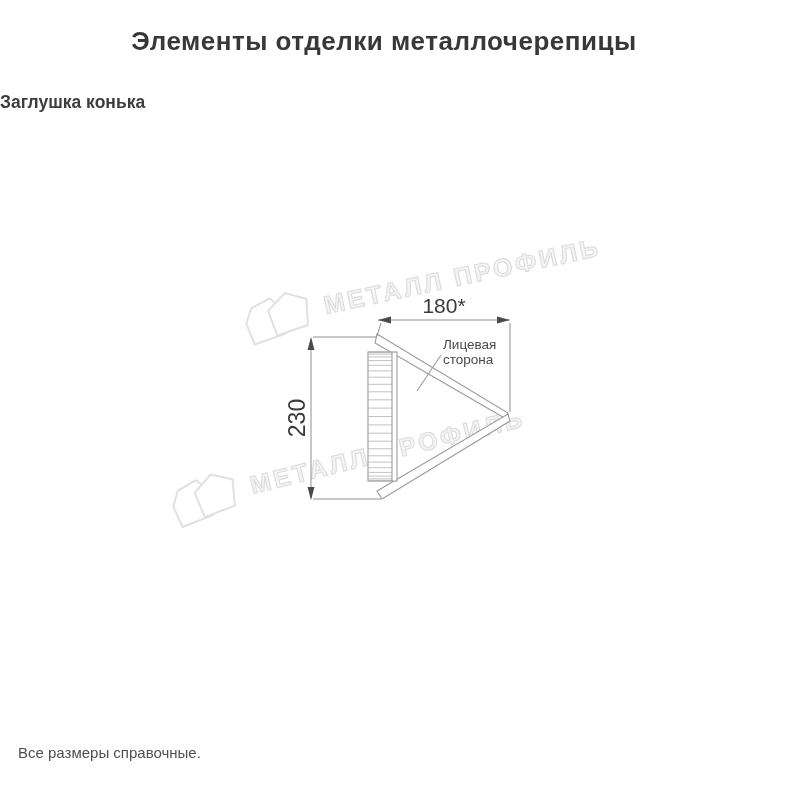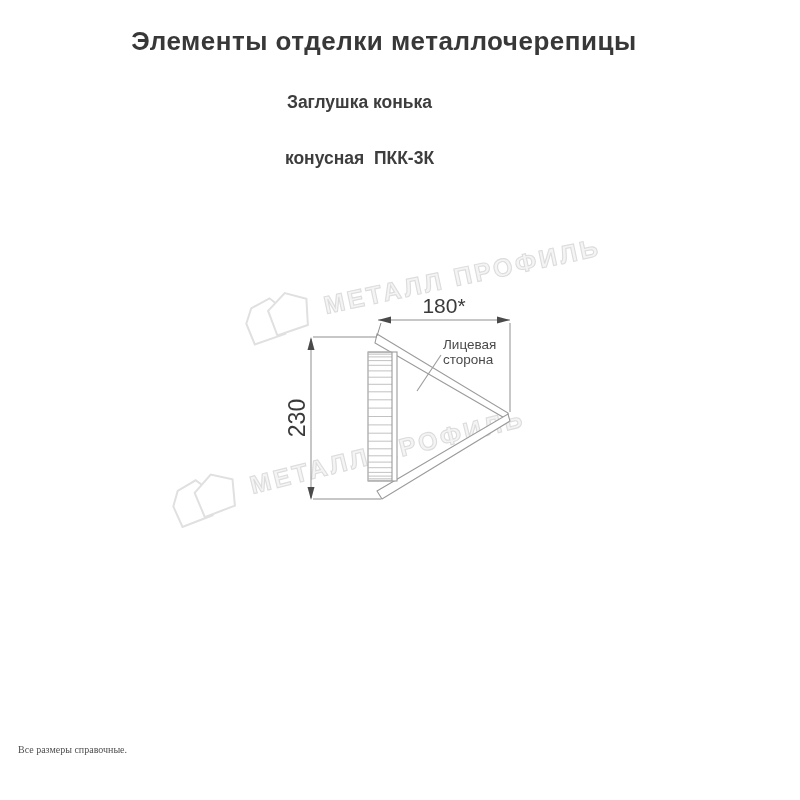--- a/index.html
+++ b/index.html
@@ -6,21 +6,21 @@
   .page{
     position:relative;width:800px;height:800px;background:#fff;overflow:hidden;
     font-family:"Liberation Sans","DejaVu Sans",sans-serif;
   }
   
   .title{
     position:absolute;left:0;top:26px;width:768px;text-align:center;
     font-size:26px;font-weight:bold;color:#383838;letter-spacing:.5px;
   }
   .subtitle{
-    position:absolute;left:0;width:719px;text-align:center;
+    position:absolute;left:0;width:719px;text-align:left;
     font-size:17.5px;font-weight:bold;color:#3d3d3d;white-space:pre-wrap;
   }
   .sub1{top:92px;}
   .sub2{top:114px;}
   .sub3{top:148px;}
   
   .watermark{
     position:absolute;display:flex;align-items:center;gap:8px;height:52px;
     transform-origin:0 50%;pointer-events:none;z-index:0;
   }
@@ -35,21 +35,21 @@
   .drawing{position:absolute;left:0;top:0;z-index:1;}
   .figline{stroke:#9b9b9b;stroke-width:1.1;fill:none;}
   .figfill{stroke:#9b9b9b;stroke-width:1.1;fill:#ffffff;}
   .rib{stroke:#b3b3b3;stroke-width:0.8;}
   .dimline{stroke:#8f8f8f;stroke-width:1;fill:none;}
   .arrow{fill:#4a4a4a;stroke:none;}
   .dimtext{fill:#3a3a3a;font-family:"Liberation Sans","DejaVu Sans",sans-serif;}
   .facetext{fill:#4a4a4a;font-size:13.5px;}
   
   .footer-line{
-    position:absolute;left:18px;font-size:10px;color:#4f4f4f;font-family:Liberation Serif, serif;
+    position:absolute;left:18px;font-size:15px;color:#4f4f4f;
   }
   .fl1{top:744px;}
   .fl2{top:766px;}
 </style>
 </head>
 <body>
 
 <div class="page">
 
   <div class="watermark wm1">
@@ -63,21 +63,20 @@
   <div class="watermark wm2">
     <svg class="wm-house" width="78" height="56" viewBox="0 0 78 56">
       <polygon points="6,30 14,16 34,10 44,22 42,48 10,52" fill="#ffffff" stroke="#e0e0e0" stroke-width="2"></polygon>
       <polygon points="30,22 50,8 70,18 66,44 34,48" fill="#ffffff" stroke="#e0e0e0" stroke-width="2"></polygon>
     </svg>
     <span class="wm-text">МЕТАЛЛ ПРОФИЛЬ</span>
   </div>
 
   <div class="title">Элементы отделки металлочерепицы</div>
   <div class="subtitle sub1">Заглушка конька</div>
-  <div class="subtitle sub3">конусная  ПКК-3К</div>
 
   <svg class="drawing" width="800" height="800" viewBox="0 0 800 800">
 
     <g>
       <polygon class="figfill" points="377,334 508,413 508,420 375,343"></polygon>
       <polygon class="figfill" points="377,491 508,414 510,421 382,499"></polygon>
     </g>
 
     <g>
       <rect class="figfill" x="368" y="352" width="29" height="129"></rect>

